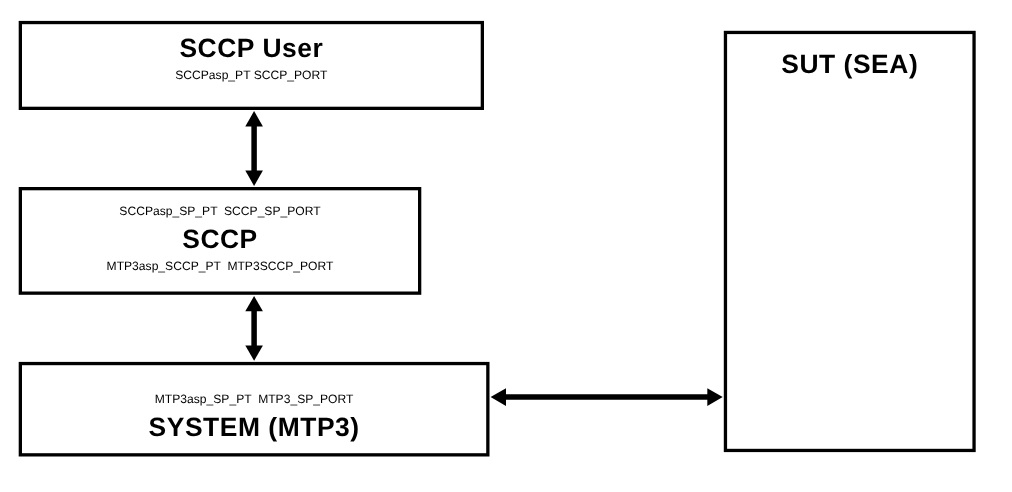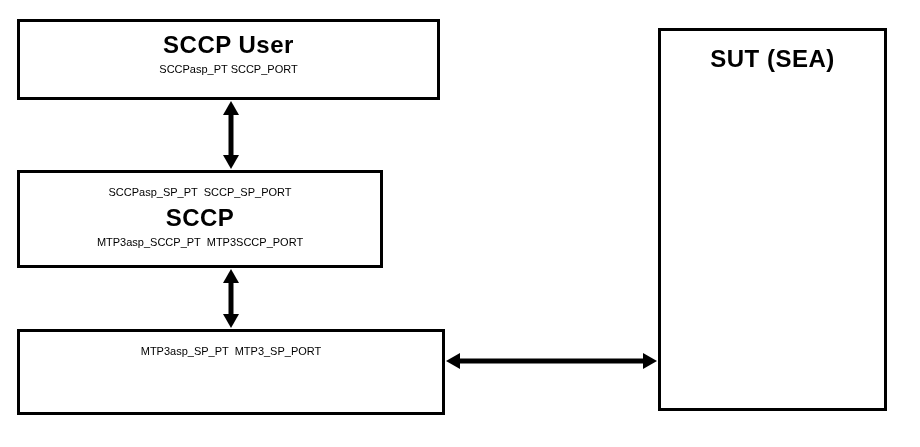--- a/index.html
+++ b/index.html
@@ -32,21 +32,21 @@
     letter-spacing: 0.5px;
     white-space: pre;
   }
   .ports {
     font-size: 11px;
     line-height: 21px;
     white-space: pre; 
   }
   #box-sccp-user   { left: 17px;  top: 19px;  width: 423px; height: 81px;  padding-top: 8px; }
   #box-sccp        { left: 17px;  top: 170px; width: 366px; height: 98px;  padding-top: 9px; }
-  #box-system-mtp3 { left: 17px;  top: 329px; width: 428px; height: 86px;  padding-top: 9px; }
+  #box-system-mtp3 { left: 17px;  top: 329px; width: 428px; height: 86px;  padding-top: 21px; }
   #box-sut         { left: 658px; top: 28px;  width: 229px; height: 383px; padding-top: 13px; }
   .arrow {
     position: absolute;
   }
   #arrow-sccp-user-sccp { left: 221px; top: 100px; }
   #arrow-sccp-system    { left: 221px; top: 268px; }
   #arrow-system-sut     { left: 445px; top: 351px; }
 </style>
 </head>
 <body>
@@ -59,20 +59,21 @@
   </div>
 
   <div class="box" id="box-sccp">
     <div class="ports">SCCPasp_SP_PT  SCCP_SP_PORT</div>
     <div class="box-title">SCCP</div>
     <div class="ports">MTP3asp_SCCP_PT  MTP3SCCP_PORT</div>
   </div>
 
   <div class="box" id="box-system-mtp3">
     <div class="ports">MTP3asp_SP_PT  MTP3_SP_PORT</div>
+    <div class="box-title">SYSTEM (MTP3)</div>
   </div>
 
   <div class="box" id="box-sut">
     <div class="box-title">SUT (SEA)</div>
   </div>
 
   <svg class="arrow" id="arrow-sccp-user-sccp" width="20" height="70" viewBox="0 0 20 70">
     <line x1="10" y1="8" x2="10" y2="62" stroke="#000000" stroke-width="5"></line>
     <polygon points="10,1 2,15 18,15" fill="#000000"></polygon>
     <polygon points="10,69 2,55 18,55" fill="#000000"></polygon>

